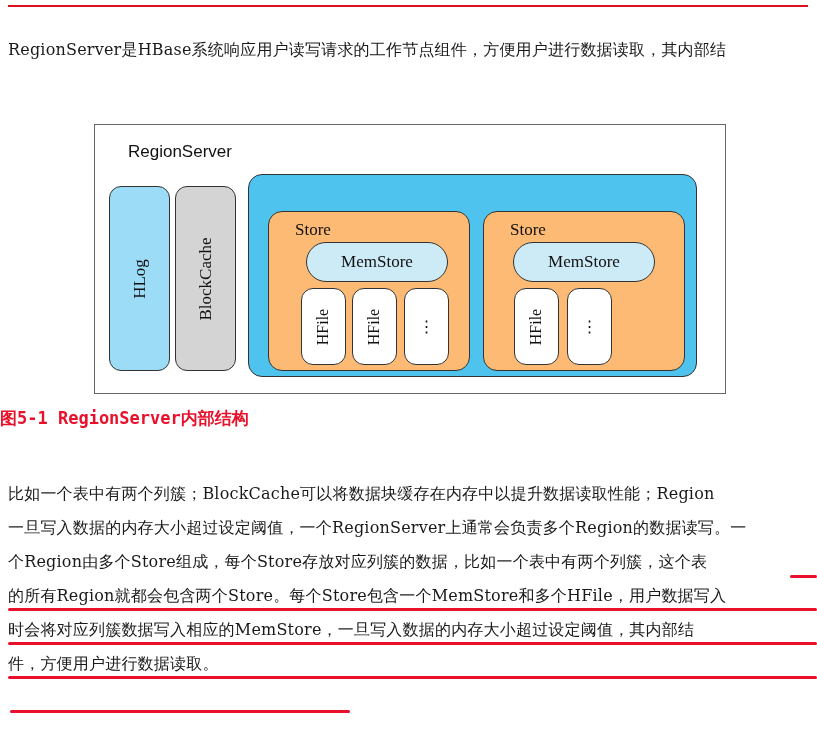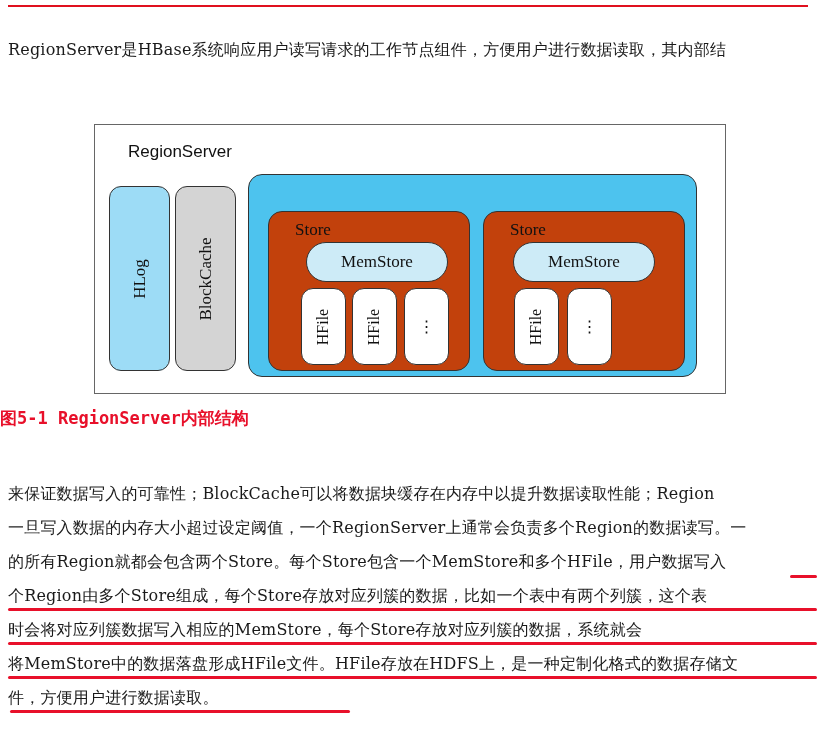--- a/index.html
+++ b/index.html
@@ -16,21 +16,21 @@
              font-family: "Liberation Serif", "DejaVu Serif", serif; }
   .rs-label { position:absolute; left:33px; top:17px; font-size:17px;
               font-family: "Liberation Sans", "DejaVu Sans", sans-serif; color:#111; }
   .box { position:absolute; box-sizing:border-box; border:1.3px solid #333; border-radius:12px; }
   .vert { display:flex; align-items:center; justify-content:center; }
   .vert span { transform:rotate(-90deg); white-space:nowrap; font-size:17px; color:#111; }
   .hlog { left:14px; top:61px; width:61px; height:185px; background:#9ddcf6; }
   .blockcache { left:80px; top:61px; width:61px; height:185px; background:#d4d4d4; }
   .region { left:153px; top:49px; width:449px; height:203px; background:#4dc3ee; border-radius:14px; }
   .region-label { position:absolute; left:31px; top:9px; font-size:17px; color:#000000;margin-top:44px; }
-  .store { top:36px; width:202px; height:160px; background:#c2410c; border-radius:14px; }
+  .store { top:36px; width:202px; height:160px; background:#fdba74; border-radius:14px; }
   .store1 { left:19px; }
   .store2 { left:234px; }
   .store-label { position:absolute; left:26px; top:8px; font-size:17px; color:#111; }
   .memstore { top:30px; width:142px; height:40px; background:#cdebf7; border-radius:20px;
               display:flex; align-items:center; justify-content:center; font-size:17px; color:#111; }
   .store1 .memstore { left:37px; }
   .store2 .memstore { left:29px; }
   .hfile { top:76px; width:45px; height:77px; background:#fff; border-radius:12px; }
   .hfile span { font-size:16px; }
   .caption { position:absolute; left:0; width:817px; top:407px; text-align:left;
@@ -83,26 +83,25 @@
       <div class="box vert hfile" style="left:83px;">
         <span style="transform:none;">⋮</span>
       </div>
     </div>
   </div>
 </div>
 
 <div class="caption">图5-1 RegionServer内部结构</div>
 
 <p class="para p2">
-  <span class="line">来保证数据写入的可靠性；BlockCache可以将数据块缓存在内存中以提升数据读取性能；Region</span>
+  <span class="line">比如一个表中有两个列簇；BlockCache可以将数据块缓存在内存中以提升数据读取性能；Region</span>
   <span class="line">一旦写入数据的内存大小超过设定阈值，一个RegionServer上通常会负责多个Region的数据读写。一</span>
+  <span class="line">个Region由多个Store组成，每个Store存放对应列簇的数据，比如一个表中有两个列簇，这个表</span>
   <span class="line">的所有Region就都会包含两个Store。每个Store包含一个MemStore和多个HFile，用户数据写入</span>
-  <span class="line">个Region由多个Store组成，每个Store存放对应列簇的数据，比如一个表中有两个列簇，这个表</span>
-  <span class="line">时会将对应列簇数据写入相应的MemStore，每个Store存放对应列簇的数据，系统就会</span>
-  <span class="line">将MemStore中的数据落盘形成HFile文件。HFile存放在HDFS上，是一种定制化格式的数据存储文</span>
+  <span class="line">时会将对应列簇数据写入相应的MemStore，一旦写入数据的内存大小超过设定阈值，其内部结</span>
   <span class="line">件，方便用户进行数据读取。</span>
 </p>
 
 <div class="underline" style="left:790px; top:575px; width:27px;"></div>
 <div class="underline" style="left:8px; top:608px; width:809px;"></div>
 <div class="underline" style="left:8px; top:642px; width:809px;"></div>
 <div class="underline" style="left:8px; top:676px; width:809px;"></div>
 <div class="underline" style="left:10px; top:710px; width:340px;"></div>
 
 </body></html>

